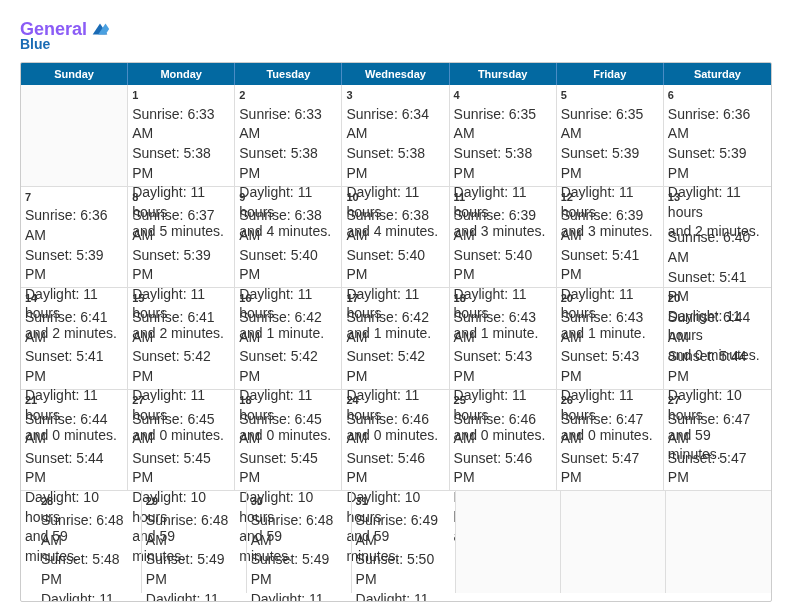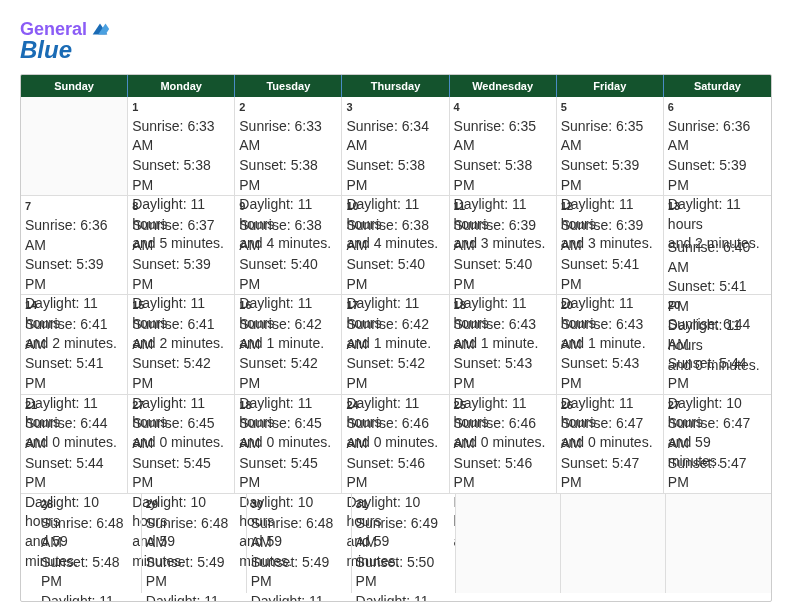--- a/index.html
+++ b/index.html
@@ -49,21 +49,21 @@
     }
     .calendar {
       flex: 1;
       border: 1px solid #ccc;
       border-radius: 2px;
       overflow: hidden;
     }
     .cal-header-row {
       display: grid;
       grid-template-columns: repeat(7, 1fr);
-      background: #14532d;
+      background: #0369a1;
     }
     .cal-header-cell {
       color: #fff;
       font-size: 11px;
       font-weight: bold;
       padding: 5px 4px;
       text-align: center;
       border-right: 1px solid #4a8cc5;
     }
     .cal-header-cell:last-child { border-right: none; }
@@ -109,36 +109,36 @@
   <div class="header">
     <div class="logo">
       <div>
         <div style="display:flex;align-items:center;">
           <span class="logo-general" style="font-size:18px;font-weight:bold;">General</span>
           <svg class="logo-icon" viewBox="0 0 24 24" xmlns="http://www.w3.org/2000/svg">
             <path d="M4 18 L12 6 L20 18 Z" fill="#1a6bb5"></path>
             <path d="M10 18 L18 6 L22 12 L18 18 Z" fill="#4aa0e0"></path>
           </svg>
         </div>
-        <div class="logo-blue" style="font-size:24px;font-weight:bold;color:#1a6bb5;margin-top:-4px;font-style:italic;">Blue</div>
+        <div class="logo-blue" style="font-size:14px;font-weight:bold;color:#1a6bb5;margin-top:-4px;">Blue</div>
       </div>
     </div>
     <div class="title-section">
       <div class="month-title"></div>
       <div class="location-title"></div>
     </div>
   </div>
 
   <div class="calendar">
     <div class="cal-header-row" id="cal-header">
         <div class="cal-header-cell">Sunday</div>
         <div class="cal-header-cell">Monday</div>
         <div class="cal-header-cell">Tuesday</div>
+        <div class="cal-header-cell">Wednesday</div>
         <div class="cal-header-cell">Thursday</div>
-        <div class="cal-header-cell">Wednesday</div>
         <div class="cal-header-cell">Friday</div>
         <div class="cal-header-cell">Saturday</div>
       </div>
     <div class="cal-body" id="cal-body" style="height: calc(100% - 30px);">
         <div class="cal-row" style="min-height: 20%;">
           <div class="cal-cell empty"></div>
           <div class="cal-cell">
             <span class="day-num">1</span>
             <div class="cell-info" style="white-space: pre-line;">Sunrise: 6:33 AM
 Sunset: 5:38 PM

